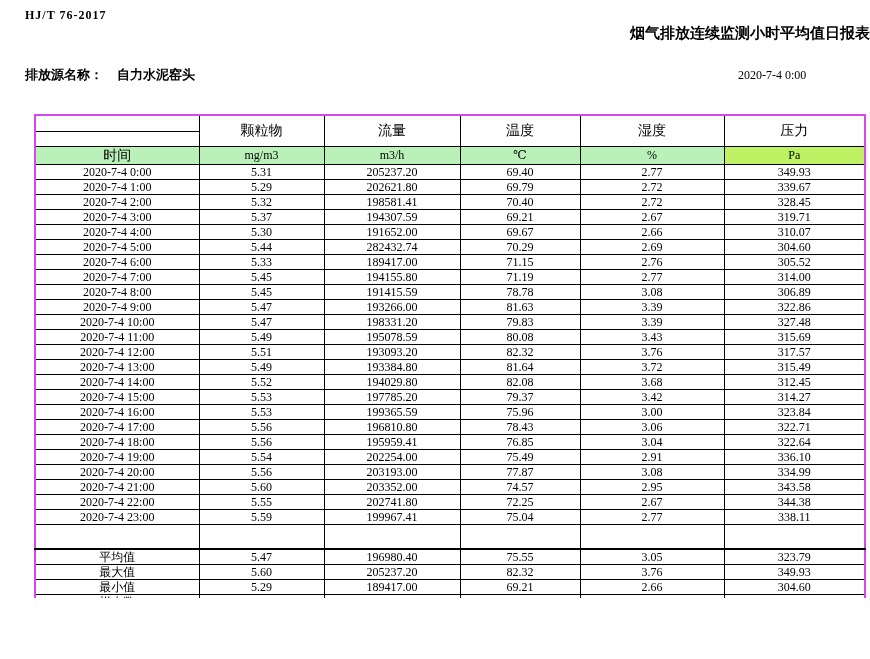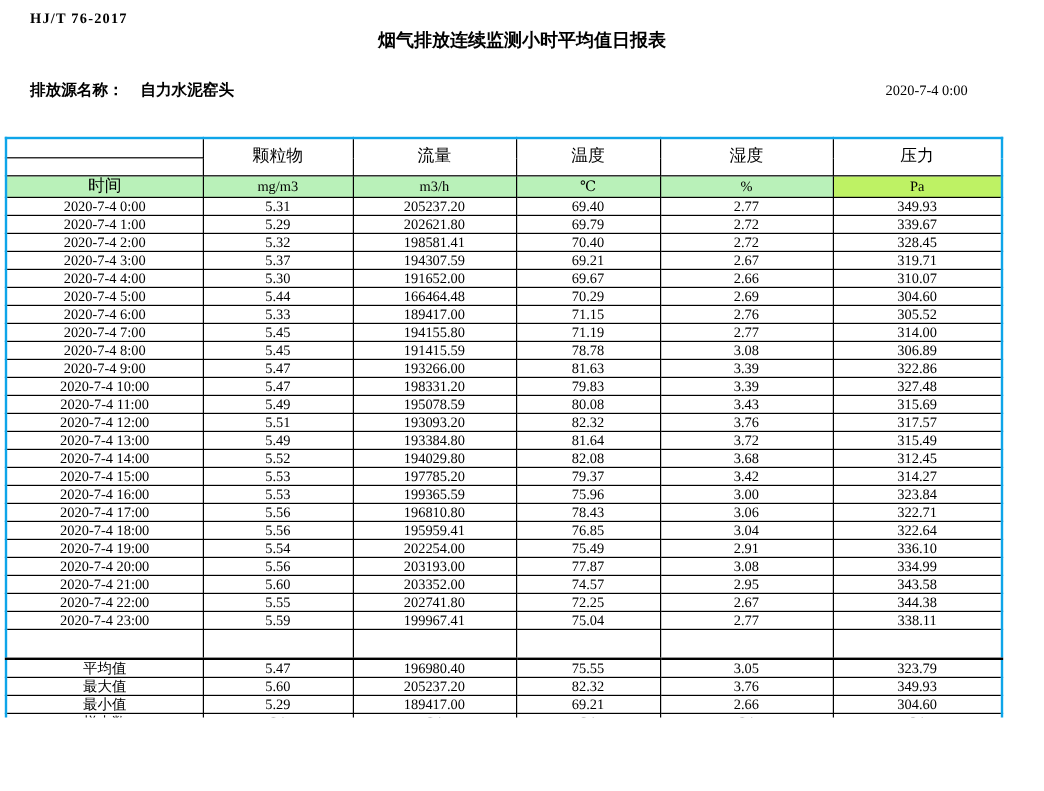--- a/index.html
+++ b/index.html
@@ -1,29 +1,29 @@
 <!DOCTYPE html>
 <html><head>
 <meta charset="utf-8">
 <style>
   html,body{margin:0;padding:0;background:#fff;}
   .doc{
     position:relative;width:870px;height:598px;background:#ffffff;
     font-family:"Liberation Serif","DejaVu Serif",serif;color:#000;
   }
   .std-code{position:absolute;left:25px;top:8px;font-size:12px;font-weight:bold;letter-spacing:1px;}
-  .title{position:absolute;left:0;top:24px;width:100%;text-align:center;font-size:15px;font-weight:bold;}
+  .title{position:absolute;left:0;top:24px;width:100%;text-align:right;font-size:15px;font-weight:bold;}
   .source-line{position:absolute;left:25px;top:66px;font-size:13px;font-weight:bold;}
   .source-name{margin-left:14px;}
   .report-datetime{position:absolute;left:738px;top:68px;font-size:12px;font-weight:normal;}
 
   table.report{
-    position:absolute;left:4px;top:114px;
+    position:absolute;left:34px;top:114px;
     border-collapse:collapse;table-layout:fixed;
-    border:2px solid #0ea5e9;
+    border:2px solid #d946ef;
   }
   table.report td{
     border:1px solid #000;text-align:center;vertical-align:middle;
     padding:0;overflow:hidden;white-space:nowrap;
     font-size:12px;height:14px;line-height:14px;
   }
   tr.h1 td{height:15px;}
   tr.h2 td{height:14px;}
   tr.h1 td.param-name{font-size:14px;height:30px;line-height:30px;}
   tr.unit-row td{height:17px;line-height:17px;font-size:12px;}
@@ -121,21 +121,21 @@
           <td>2020-7-4  4:00</td>
           <td>5.30</td>
           <td>191652.00</td>
           <td>69.67</td>
           <td>2.66</td>
           <td>310.07</td>
         </tr>
         <tr>
           <td>2020-7-4  5:00</td>
           <td>5.44</td>
-          <td>166464.48</td>
+          <td>282432.74</td>
           <td>70.29</td>
           <td>2.69</td>
           <td>304.60</td>
         </tr>
         <tr>
           <td>2020-7-4  6:00</td>
           <td>5.33</td>
           <td>189417.00</td>
           <td>71.15</td>
           <td>2.76</td>

